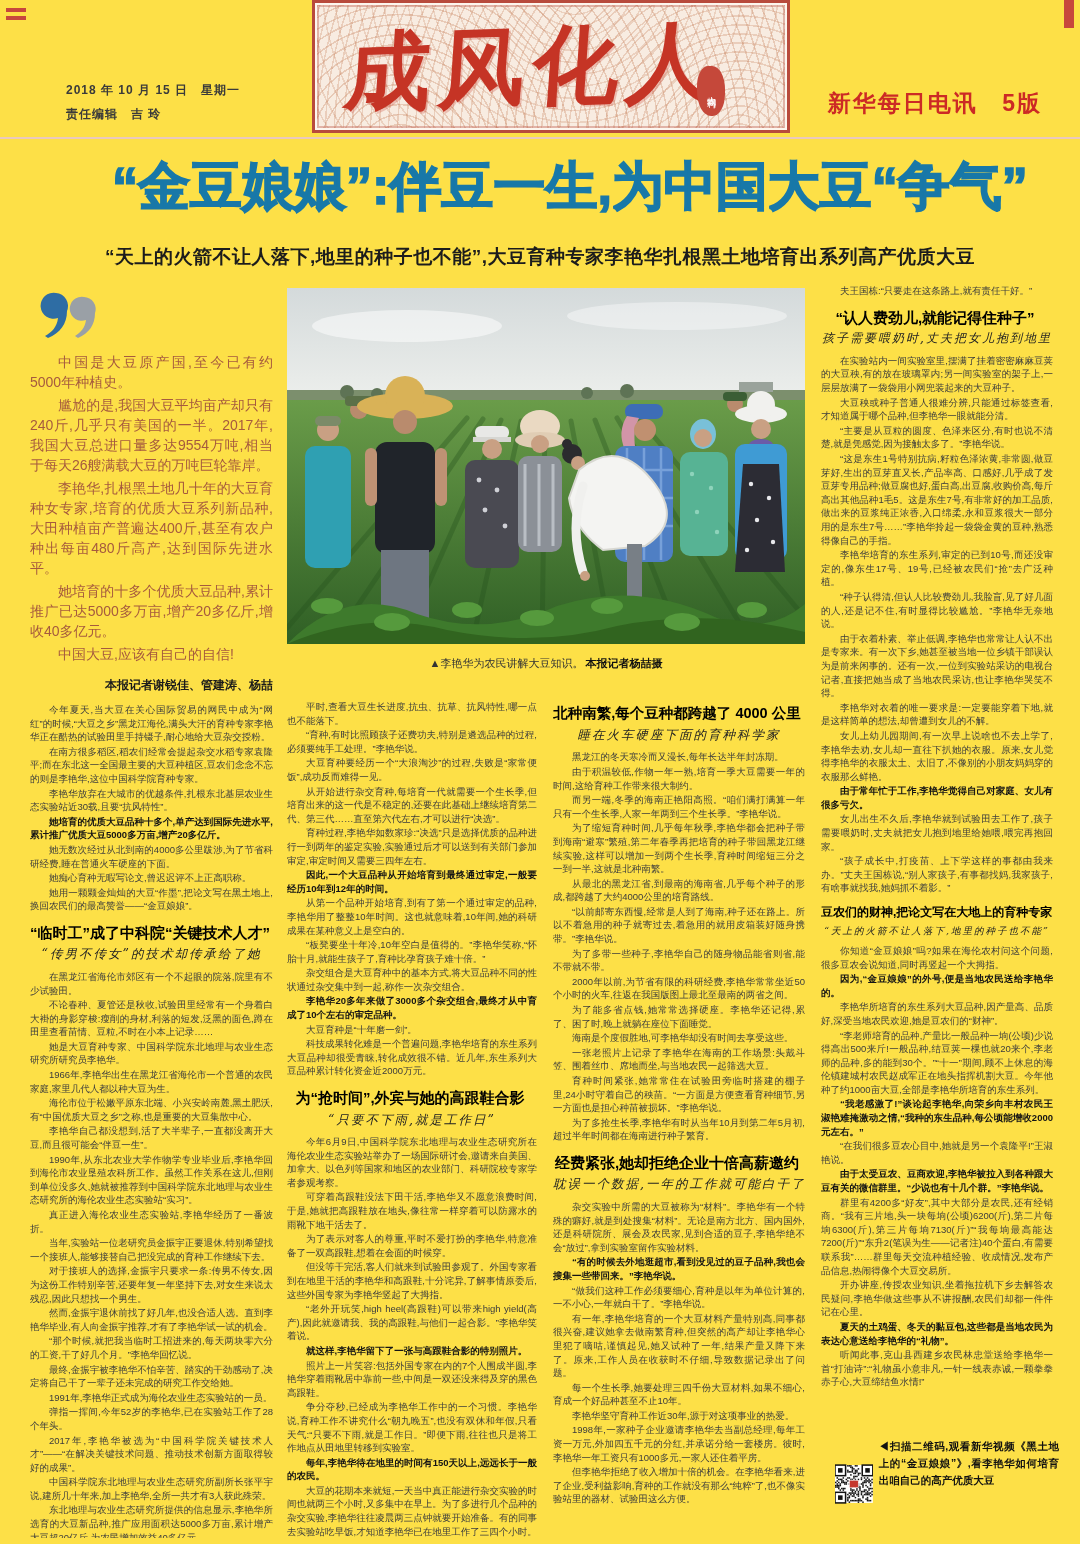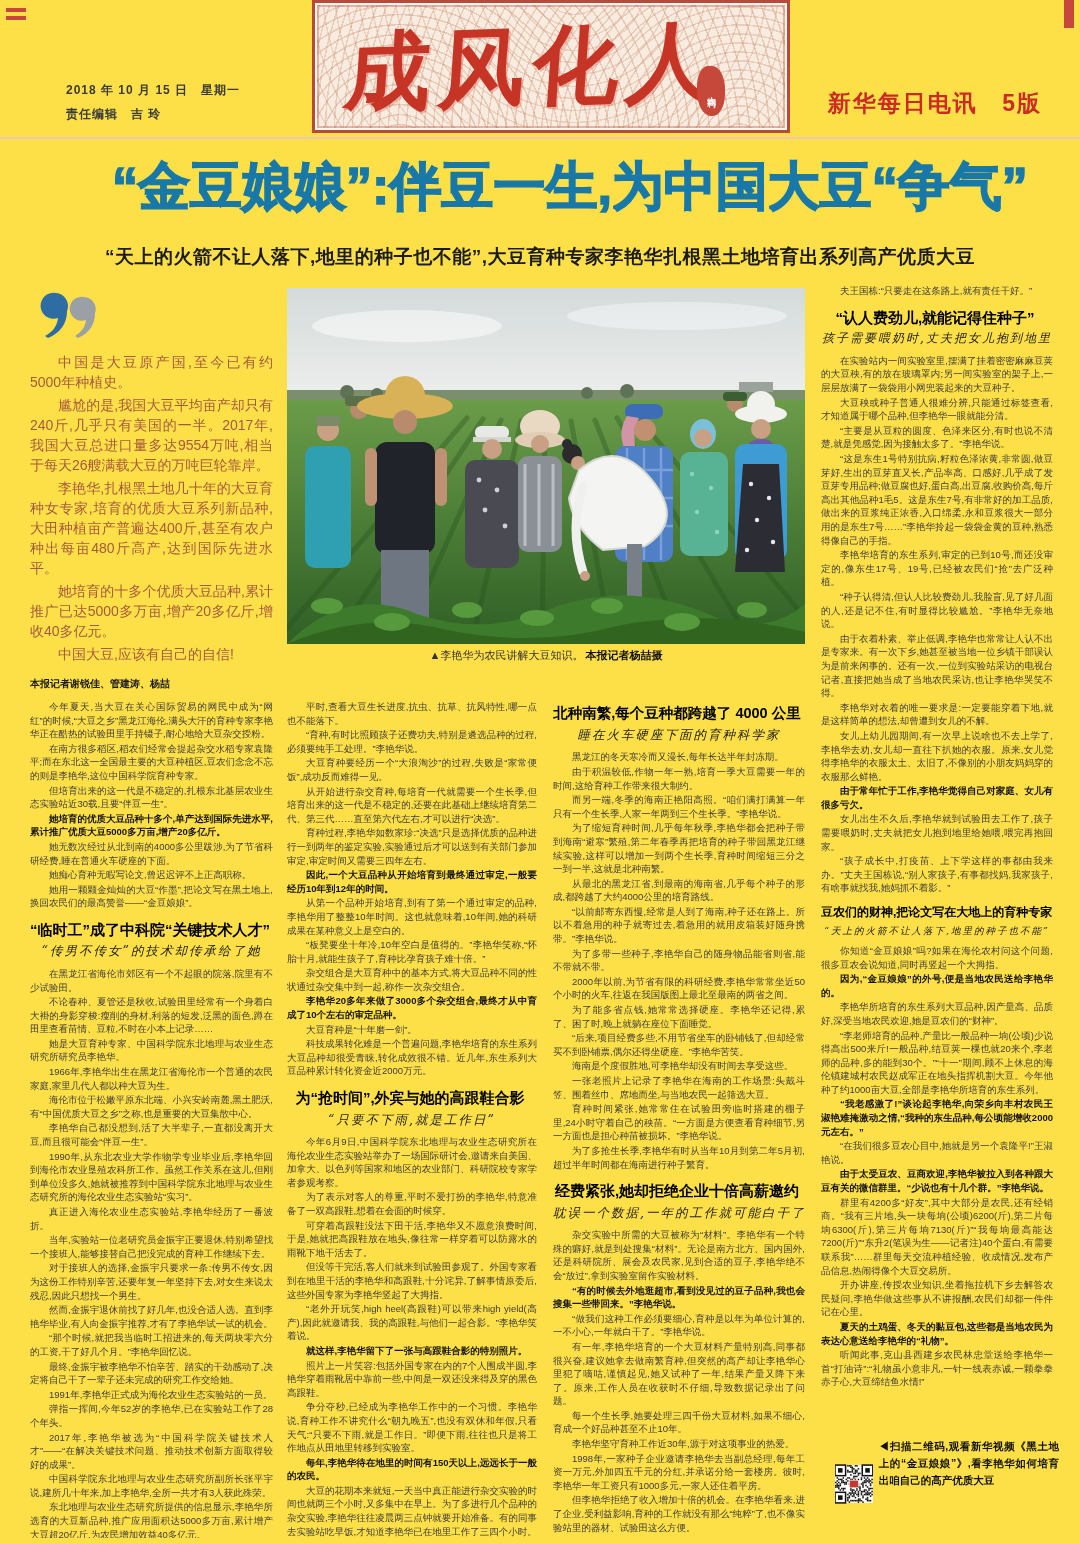--- a/index.html
+++ b/index.html
@@ -44,25 +44,25 @@
   .f-p,.f-b{font-size:9.5px;line-height:13.6px;color:#3c3c3c;text-align:justify;
             text-indent:2em;margin:0 0 1px 0;}
   .f-b{font-weight:700;color:#141414;}
   .f-q{font-size:14px;line-height:20px;color:#a65a3e;font-weight:500;
        text-align:justify;text-indent:2em;margin:0 0 3px 0;}
   .f-h{font-weight:900;color:#000;text-align:center;margin:10px 4px 2px 0;
        white-space:nowrap;font-size:15px;line-height:1.3;}
   .f-s{font-family:"DejaVu Serif",serif;font-style:italic;color:#222;text-align:center;
        margin:3px 0 7px 0;white-space:nowrap;font-size:12.5px;letter-spacing:2px;line-height:1.4;}
   .quote-icon{margin:4px 0 10px 2px;}
-  .byline{font-size:10px;font-weight:800;color:#1a1a1a;margin:13px 0 9px 0;}
+  .byline{font-size:12px;font-weight:800;color:#1a1a1a;margin:13px 0 9px 0;text-align:right;}
   
   .photo{position:absolute;left:287px;top:288px;width:518px;}
   .photo svg{display:block;}
-  .caption{margin-top:4px;text-align:center;font-size:11px;color:#333;}
+  .caption{margin-top:12px;text-align:center;font-size:11px;color:#333;}
   .caption .credit{font-weight:800;color:#111;margin-left:2px;}
   
   .qrbox{position:absolute;left:835px;top:1436px;width:224px;display:flex;gap:6px;align-items:flex-start;}
   .qrtext{font-size:10.5px;line-height:17px;font-weight:700;color:#111;text-align:justify;padding-top:2px;}
 </style>
 </head>
 <body>
 
 <div class="page">
 
@@ -106,21 +106,21 @@
         <p class="f-q">中国是大豆原产国,至今已有约5000年种植史。</p>
         <p class="f-q">尴尬的是,我国大豆平均亩产却只有240斤,几乎只有美国的一半。2017年,我国大豆总进口量多达9554万吨,相当于每天26艘满载大豆的万吨巨轮靠岸。</p>
         <p class="f-q">李艳华,扎根黑土地几十年的大豆育种女专家,培育的优质大豆系列新品种,大田种植亩产普遍达400斤,甚至有农户种出每亩480斤高产,达到国际先进水平。</p>
         <p class="f-q">她培育的十多个优质大豆品种,累计推广已达5000多万亩,增产20多亿斤,增收40多亿元。</p>
         <p class="f-q">中国大豆,应该有自己的自信!</p>
       </div>
     <div class="byline">本报记者谢锐佳、管建涛、杨喆</div>
     <div>
         <p class="f-p">今年夏天,当大豆在关心国际贸易的网民中成为“网红”的时候,“大豆之乡”黑龙江海伦,满头大汗的育种专家李艳华正在酷热的试验田里手持镊子,耐心地给大豆杂交授粉。</p>
         <p class="f-p">在南方很多稻区,稻农们经常会提起杂交水稻专家袁隆平;而在东北这一全国最主要的大豆种植区,豆农们念念不忘的则是李艳华,这位中国科学院育种专家。</p>
-        <p class="f-p">但培育出来的这一代是不稳定的,扎根东北基层农业生态实验站近30载,且要“伴豆一生”。</p>
+        <p class="f-p">李艳华放弃在大城市的优越条件,扎根东北基层农业生态实验站近30载,且要“抗风特性”。</p>
         <p class="f-b">她培育的优质大豆品种十多个,单产达到国际先进水平,累计推广优质大豆5000多万亩,增产20多亿斤。</p>
         <p class="f-p">她无数次经过从北到南的4000多公里跋涉,为了节省科研经费,睡在普通火车硬座的下面。</p>
         <p class="f-p">她痴心育种无暇写论文,曾迟迟评不上正高职称。</p>
         <p class="f-p">她用一颗颗金灿灿的大豆“作墨”,把论文写在黑土地上,换回农民们的最高赞誉——“金豆娘娘”。</p>
         <h3 class="f-h" style="font-size: 15px;">“临时工”成了中科院“关键技术人才”</h3>
         <div class="f-s" style="font-size: 12.5px;">“传男不传女”的技术却传承给了她</div>
         <p class="f-p">在黑龙江省海伦市郊区有一个不起眼的院落,院里有不少试验田。</p>
         <p class="f-p">不论春种、夏管还是秋收,试验田里经常有一个身着白大褂的身影穿梭:瘦削的身材,利落的短发,泛黑的面色,蹲在田里查看苗情、豆粒,不时在小本上记录……</p>
         <p class="f-p">她是大豆育种专家、中国科学院东北地理与农业生态研究所研究员李艳华。</p>
         <p class="f-p">1966年,李艳华出生在黑龙江省海伦市一个普通的农民家庭,家里几代人都以种大豆为生。</p>
@@ -273,43 +273,42 @@
       <p class="f-b">因此,一个大豆品种从开始培育到最终通过审定,一般要经历10年到12年的时间。</p>
       <p class="f-p">从第一个品种开始培育,到有了第一个通过审定的品种,李艳华用了整整10年时间。这也就意味着,10年间,她的科研成果在某种意义上是空白的。</p>
       <p class="f-p">“板凳要坐十年冷,10年空白是值得的。”李艳华笑称,“怀胎十月,就能生孩子了,育种比孕育孩子难十倍。”</p>
       <p class="f-p">杂交组合是大豆育种中的基本方式,将大豆品种不同的性状通过杂交集中到一起,称作一次杂交组合。</p>
       <p class="f-b">李艳华20多年来做了3000多个杂交组合,最终才从中育成了10个左右的审定品种。</p>
       <p class="f-p">大豆育种是“十年磨一剑”。</p>
       <p class="f-p">科技成果转化难是一个普遍问题,李艳华培育的东生系列大豆品种却很受青睐,转化成效很不错。近几年,东生系列大豆品种累计转化资金近2000万元。</p>
       <h3 class="f-h" style="font-size: 15px;">为“抢时间”,外宾与她的高跟鞋合影</h3>
       <div class="f-s" style="font-size: 12.5px;">“只要不下雨,就是工作日”</div>
       <p class="f-p">今年6月9日,中国科学院东北地理与农业生态研究所在海伦农业生态实验站举办了一场国际研讨会,邀请来自美国、加拿大、以色列等国家和地区的农业部门、科研院校专家学者参观考察。</p>
+      <p class="f-p">可穿着高跟鞋没法下田干活,李艳华又不愿意浪费时间,于是,她就把高跟鞋放在地头,像往常一样穿着可以防露水的雨靴下地干活去了。</p>
       <p class="f-p">为了表示对客人的尊重,平时不爱打扮的李艳华,特意准备了一双高跟鞋,想着在会面的时候穿。</p>
-      <p class="f-p">可穿着高跟鞋没法下田干活,李艳华又不愿意浪费时间,于是,她就把高跟鞋放在地头,像往常一样穿着可以防露水的雨靴下地干活去了。</p>
       <p class="f-p">但没等干完活,客人们就来到试验田参观了。外国专家看到在地里干活的李艳华和高跟鞋,十分诧异,了解事情原委后,这些外国专家为李艳华竖起了大拇指。</p>
       <p class="f-p">“老外开玩笑,high heel(高跟鞋)可以带来high yield(高产),因此就邀请我、我的高跟鞋,与他们一起合影。”李艳华笑着说。</p>
       <p class="f-b">就这样,李艳华留下了一张与高跟鞋合影的特别照片。</p>
       <p class="f-p">照片上一片笑容:包括外国专家在内的7个人围成半圆,李艳华穿着雨靴居中靠前一些,中间是一双还没来得及穿的黑色高跟鞋。</p>
       <p class="f-p">争分夺秒,已经成为李艳华工作中的一个习惯。李艳华说,育种工作不讲究什么“朝九晚五”,也没有双休和年假,只看天气:“只要不下雨,就是工作日。”即便下雨,往往也只是将工作地点从田地里转移到实验室。</p>
       <p class="f-b">每年,李艳华待在地里的时间有150天以上,远远长于一般的农民。</p>
       <p class="f-p">大豆的花期本来就短,一天当中真正能进行杂交实验的时间也就两三个小时,又多集中在早上。为了多进行几个品种的杂交实验,李艳华往往凌晨两三点钟就要开始准备。有的同事去实验站吃早饭,才知道李艳华已在地里工作了三四个小时。</p>
     </div>
   <div class="col col3">
       <h3 class="f-h" style="font-size: 14.5px;">北种南繁,每个豆种都跨越了 4000 公里</h3>
       <div class="f-s" style="font-size: 12.5px;">睡在火车硬座下面的育种科学家</div>
       <p class="f-p">黑龙江的冬天寒冷而又漫长,每年长达半年封冻期。</p>
       <p class="f-p">由于积温较低,作物一年一熟,培育一季大豆需要一年的时间,这给育种工作带来很大制约。</p>
       <p class="f-p">而另一端,冬季的海南正艳阳高照。“咱们满打满算一年只有一个生长季,人家一年两到三个生长季。”李艳华说。</p>
       <p class="f-p">为了缩短育种时间,几乎每年秋季,李艳华都会把种子带到海南“避寒”繁殖,第二年春季再把培育的种子带回黑龙江继续实验,这样可以增加一到两个生长季,育种时间缩短三分之一到一半,这就是北种南繁。</p>
       <p class="f-p">从最北的黑龙江省,到最南的海南省,几乎每个种子的形成,都跨越了大约4000公里的培育路线。</p>
       <p class="f-p">“以前邮寄东西慢,经常是人到了海南,种子还在路上。所以不着急用的种子就寄过去,着急用的就用皮箱装好随身携带。”李艳华说。</p>
       <p class="f-p">为了多带一些种子,李艳华自己的随身物品能省则省,能不带就不带。</p>
       <p class="f-p">2000年以前,为节省有限的科研经费,李艳华常常坐近50个小时的火车,往返在我国版图上最北至最南的两省之间。</p>
       <p class="f-p">为了能多省点钱,她常常选择硬座。李艳华还记得,累了、困了时,晚上就躺在座位下面睡觉。</p>
-      <p class="f-p">“后来,项目经费多些,不用节省坐车的卧铺钱了,但却经常买不到卧铺票,偶尔还得坐硬座。”李艳华苦笑。</p>
       <p class="f-p">海南是个度假胜地,可李艳华却没有时间去享受这些。</p>
       <p class="f-p">一张老照片上记录了李艳华在海南的工作场景:头戴斗笠、围着丝巾、席地而坐,与当地农民一起筛选大豆。</p>
       <p class="f-p">育种时间紧张,她常常住在试验田旁临时搭建的棚子里,24小时守着自己的秧苗。“一方面是方便查看育种细节,另一方面也是担心种苗被损坏。”李艳华说。</p>
       <p class="f-p">为了多抢生长季,李艳华有时从当年10月到第二年5月初,超过半年时间都在海南进行种子繁育。</p>
       <h3 class="f-h" style="font-size: 15px;">经费紧张,她却拒绝企业十倍高薪邀约</h3>
       <div class="f-s" style="font-size: 12.5px;">耽误一个数据,一年的工作就可能白干了</div>
       <p class="f-p">杂交实验中所需的大豆被称为“材料”。李艳华有一个特殊的癖好,就是到处搜集“材料”。无论是南方北方、国内国外,还是科研院所、展会及农民家,见到合适的豆子,李艳华绝不会“放过”,拿到实验室留作实验材料。</p>
       <p class="f-b">“有的时候去外地逛超市,看到没见过的豆子品种,我也会搜集一些带回来。”李艳华说。</p>
       <p class="f-p">“做我们这种工作必须要细心,育种是以年为单位计算的,一不小心,一年就白干了。”李艳华说。</p>
       <p class="f-p">有一年,李艳华培育的一个大豆材料产量特别高,同事都很兴奋,建议她拿去做南繁育种,但突然的高产却让李艳华心里犯了嘀咕,谨慎起见,她又试种了一年,结果产量又降下来了。原来,工作人员在收获时不仔细,导致数据记录出了问题。</p>

